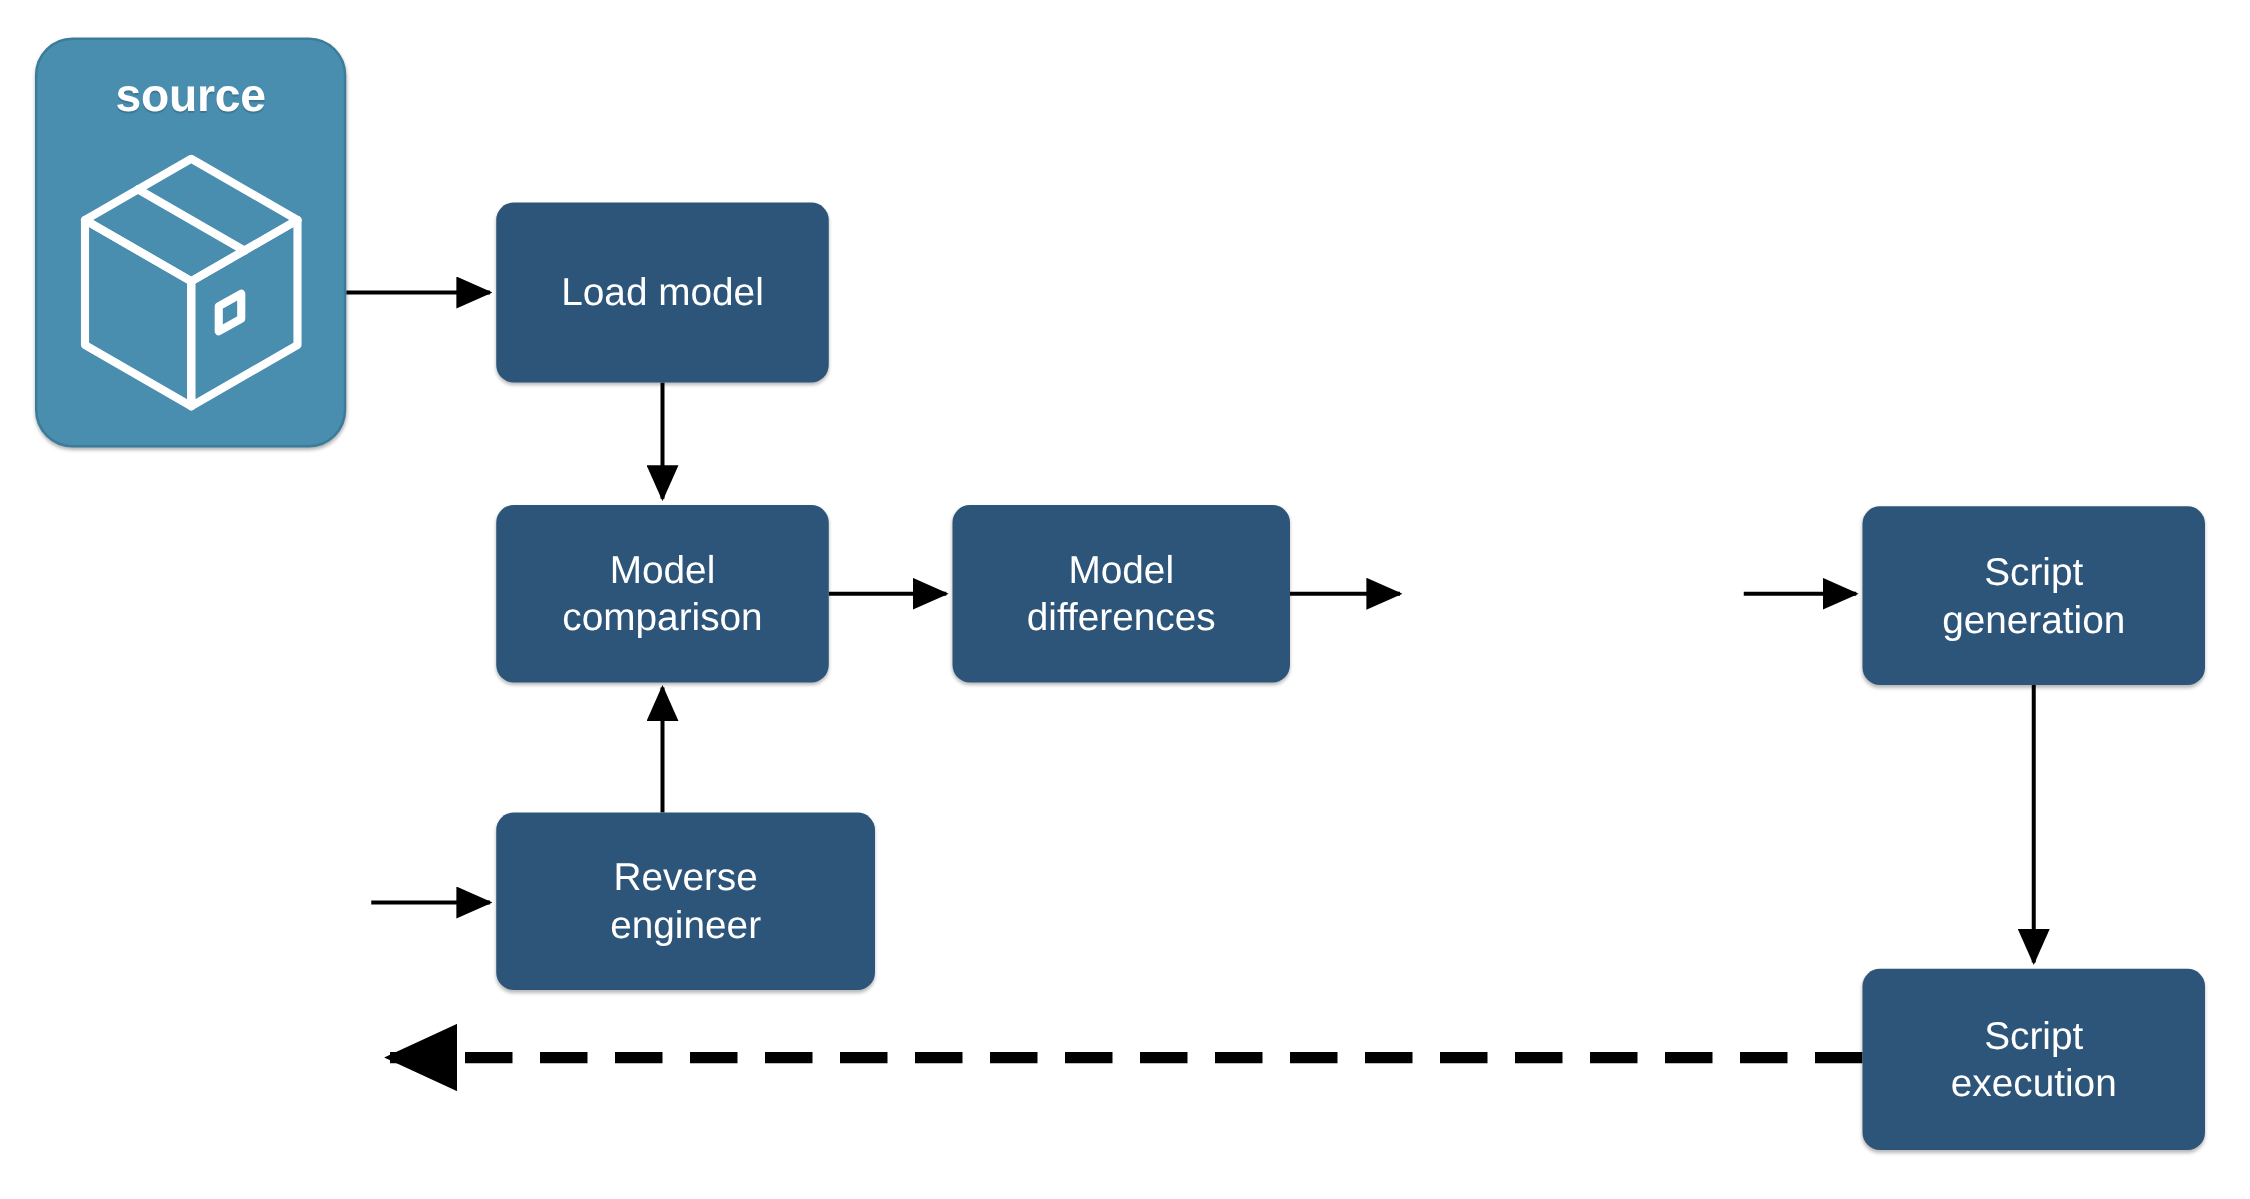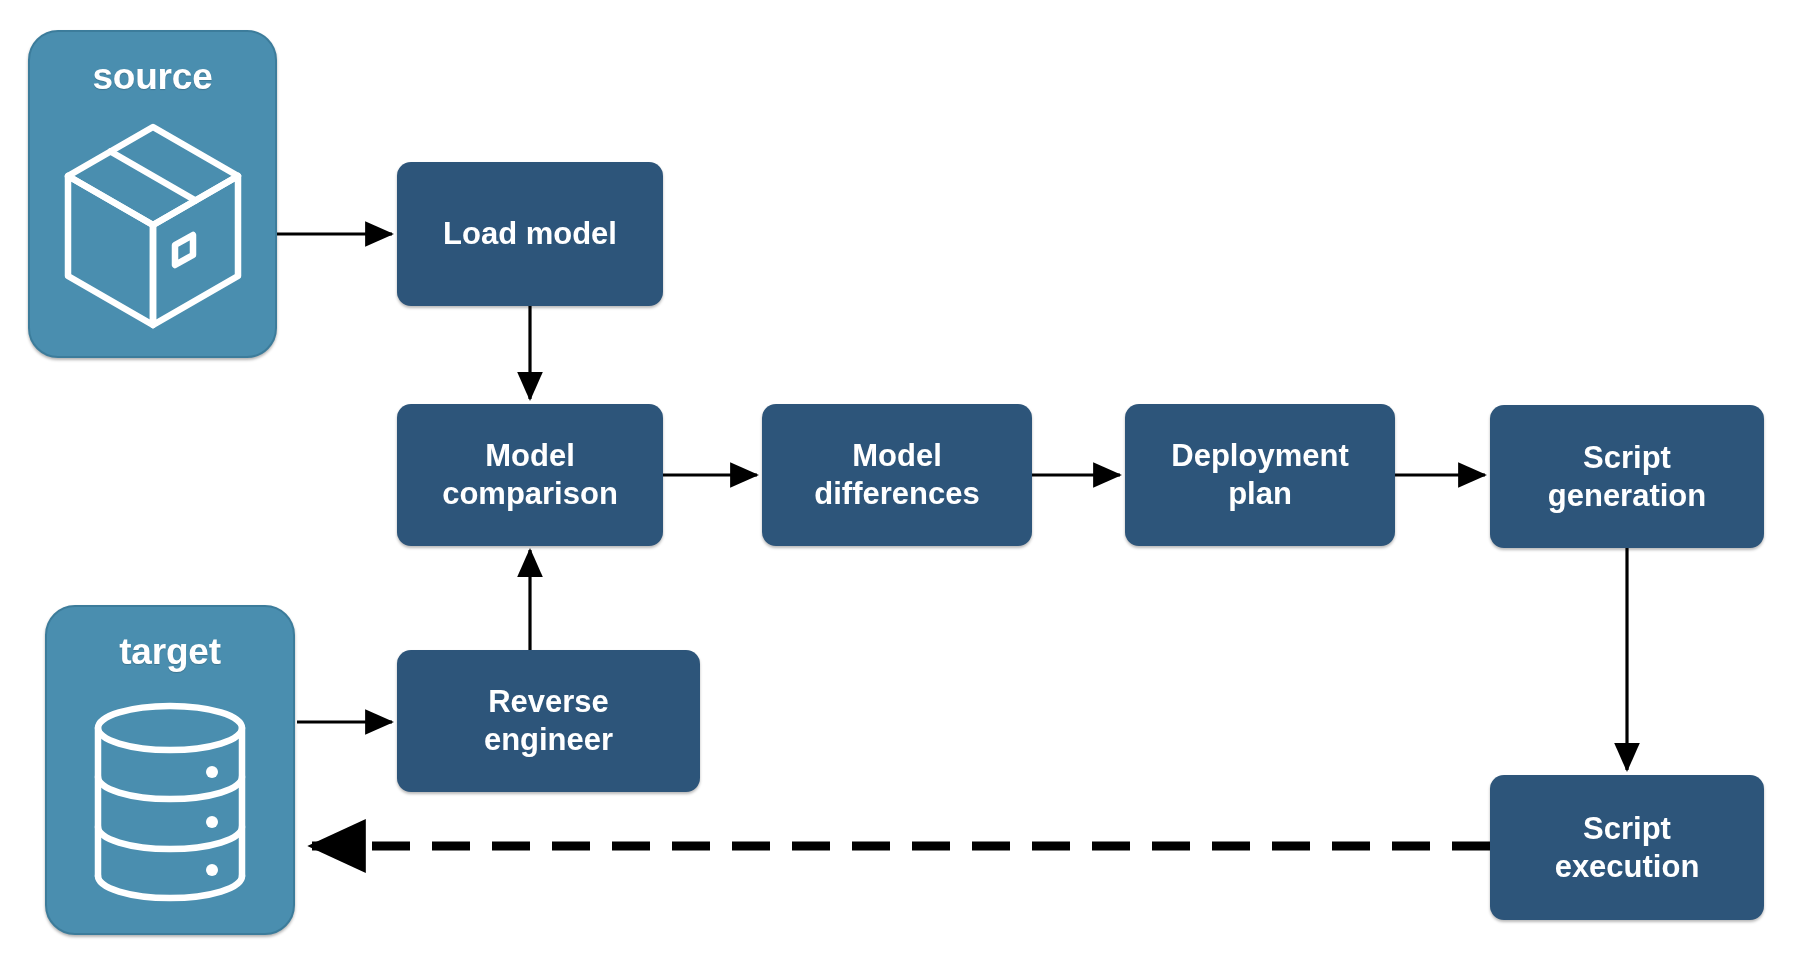--- a/index.html
+++ b/index.html
@@ -64,21 +64,21 @@
     box-shadow: 0 2px 3px rgba(0,0,0,0.28);
     display: flex;
     align-items: center;
     justify-content: center;
     text-align: center;
   }
   .process-label {
     color: #ffffff;
     font-size: 31px;
     line-height: 1.22;
-    font-weight: 700;
+    font-weight: 400;
     padding: 0 10px;
     white-space: pre-line;
   }
 </style>
 </head>
 <body>
 
 <div id="diagram-root">
 
   <svg class="edge-layer" width="1800" height="959" viewBox="0 0 1800 959" xmlns="http://www.w3.org/2000/svg">
@@ -122,61 +122,35 @@
         <path d="M176 55 L176 155 L91 204 L91 104 Z"></path>
 
         <path d="M48.5 30.5 L133.5 79.5"></path>
         <path d="M133.5 30.5 L48.5 79.5" stroke-opacity="0"></path>
 
         <path d="M113 124 L131 114 L131 134 L113 144 Z"></path>
       </svg>
     </div>
   </div>
 
-  <div class="endpoint-node" style="left:45px; top:605px; width:250px; height:330px;">
-    <div class="endpoint-label">target</div>
-    <div class="endpoint-icon">
-      <svg width="156" height="200" viewBox="0 0 156 200" xmlns="http://www.w3.org/2000/svg" fill="none" stroke="#ffffff" stroke-width="6.5" stroke-linejoin="round" stroke-linecap="round">
-
-        <ellipse cx="78" cy="26" rx="72" ry="22"></ellipse>
-
-        <path d="M6 26 L6 174"></path>
-        <path d="M150 26 L150 174"></path>
-
-        <path d="M6 174 A72 22 0 0 0 150 174"></path>
-
-        <path d="M6 75 A72 22 0 0 0 150 75"></path>
-
-        <path d="M6 125 A72 22 0 0 0 150 125"></path>
-
-        <circle cx="120" cy="70" r="6" fill="#ffffff" stroke="none"></circle>
-        <circle cx="120" cy="120" r="6" fill="#ffffff" stroke="none"></circle>
-        <circle cx="120" cy="168" r="6" fill="#ffffff" stroke="none"></circle>
-      </svg>
-    </div>
-  </div>
 
   <div class="process-node" style="left:397px; top:162px; width:266px; height:144px;">
     <span class="process-label">Load model</span>
   </div>
 
   <div class="process-node" style="left:397px; top:404px; width:266px; height:142px;">
     <span class="process-label">Model
 comparison</span>
   </div>
 
   <div class="process-node" style="left:762px; top:404px; width:270px; height:142px;">
     <span class="process-label">Model
 differences</span>
   </div>
 
-  <div class="process-node" style="left:1125px; top:404px; width:270px; height:142px;">
-    <span class="process-label">Deployment
-plan</span>
-  </div>
 
   <div class="process-node" style="left:1490px; top:405px; width:274px; height:143px;">
     <span class="process-label">Script
 generation</span>
   </div>
 
   <div class="process-node" style="left:397px; top:650px; width:303px; height:142px;">
     <span class="process-label">Reverse
 engineer</span>
   </div>

